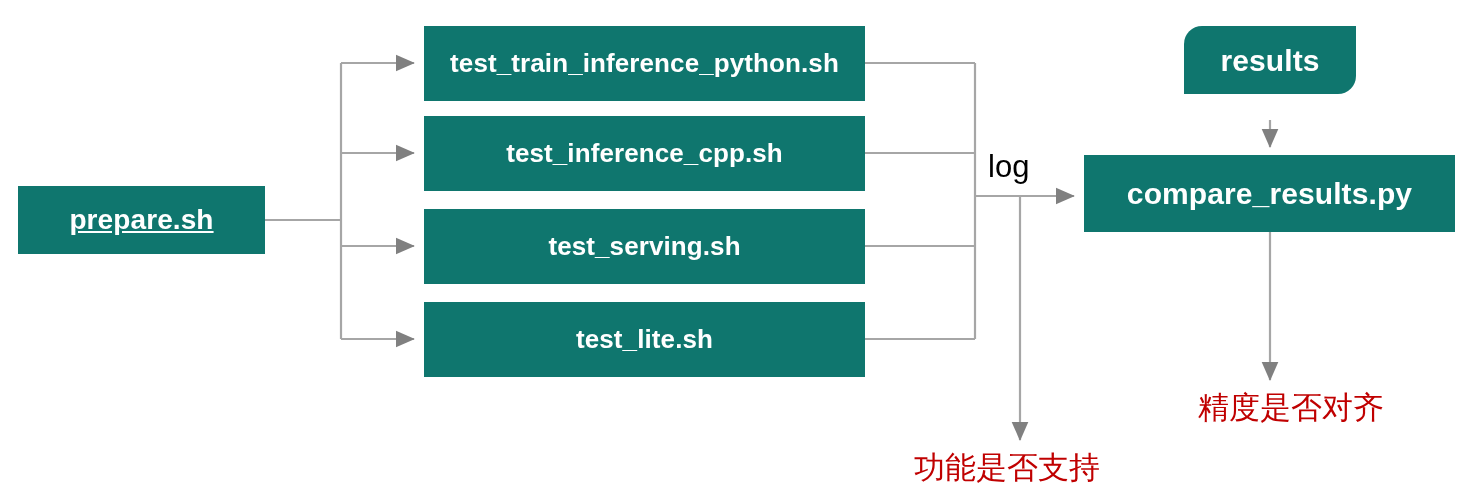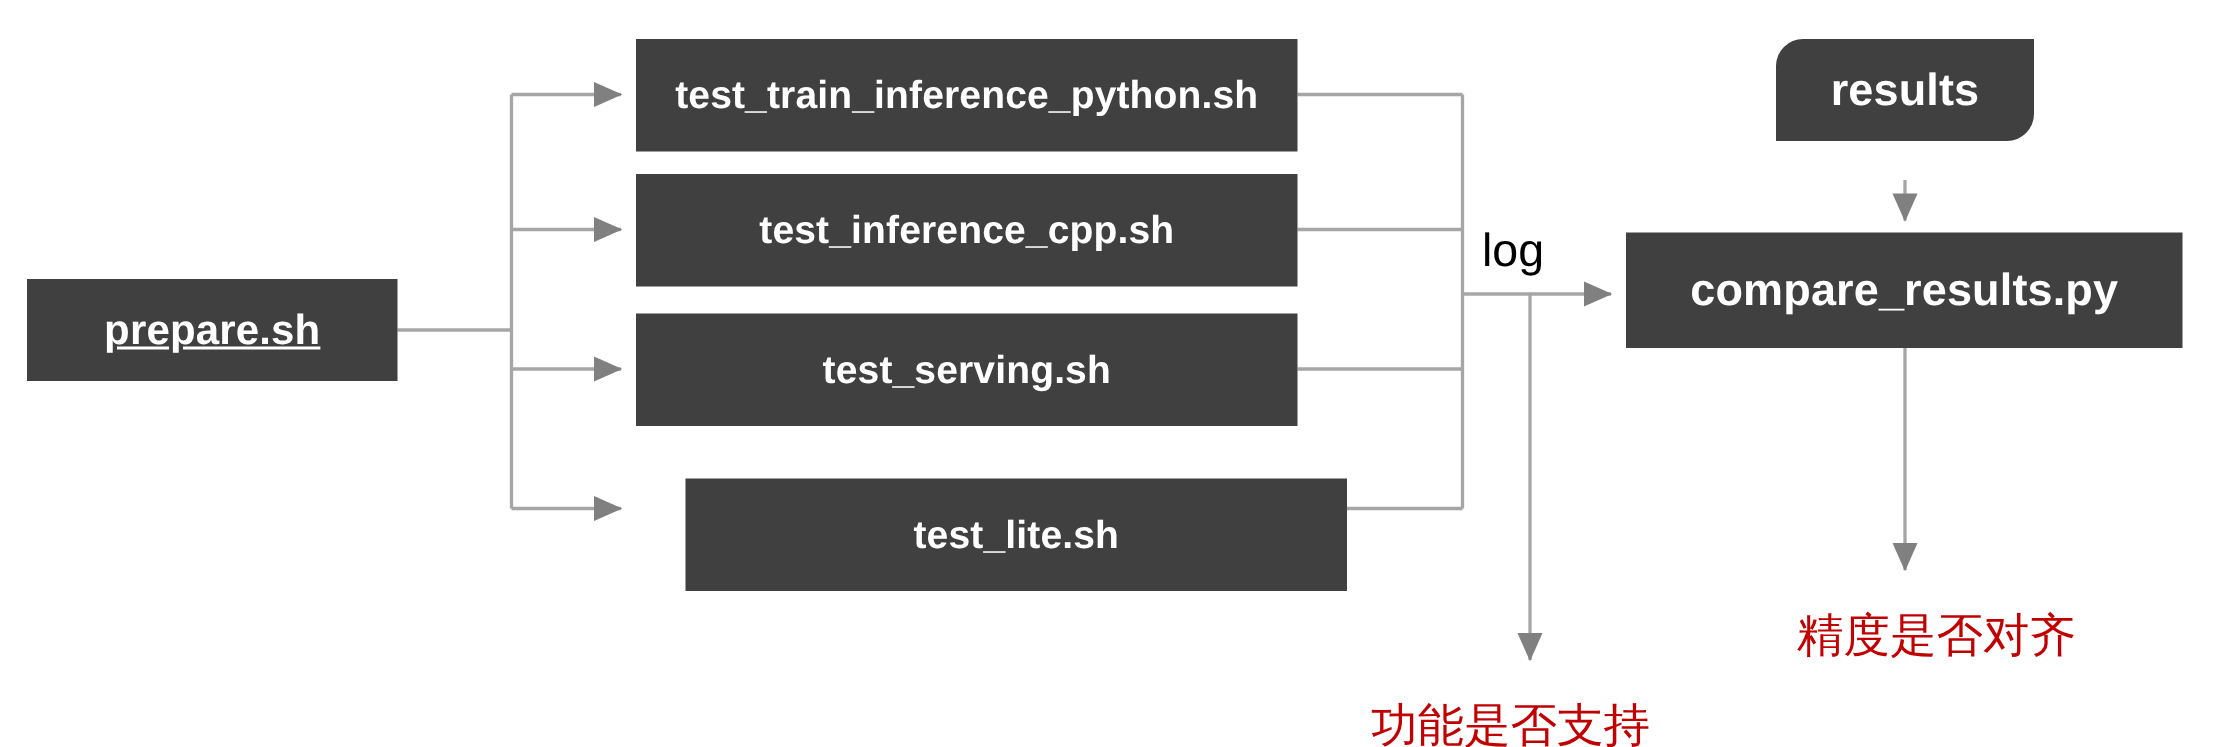--- a/index.html
+++ b/index.html
@@ -21,21 +21,21 @@
     position: absolute;
     left: 0;
     top: 0;
     width: 1478px;
     height: 498px;
     pointer-events: none;
   }
   .node {
     position: absolute;
     box-sizing: border-box;
-    background: #404040;
+    background: #0f766e;
     color: #ffffff;
     display: flex;
     align-items: center;
     justify-content: center;
     font-weight: bold;
     letter-spacing: 0.1px;
     text-align: center;
     line-height: 1.1;
     z-index: 2;
   }
@@ -49,21 +49,21 @@
   }
   .node-test {
     left: 424px;
     width: 441px;
     height: 75px;
     font-size: 26px;
   }
   .node-test-0 { top: 26px; }
   .node-test-1 { top: 116px; }
   .node-test-2 { top: 209px; }
-  .node-test-3 { top: 319px; margin-left: 33px; }
+  .node-test-3 { top: 302px; }
   .node-results {
     left: 1184px;
     top: 26px;
     width: 172px;
     height: 68px;
     font-size: 30px;
     border-radius: 18px 0 18px 0;
   }
   .node-compare {
     left: 1084px;
@@ -85,21 +85,20 @@
     top: 151px;
   }
   .annot {
     position: absolute;
     color: #C00000;
     font-size: 31px;
     font-weight: normal;
     line-height: 1;
     white-space: nowrap;
     z-index: 3;
-    margin-top: 16px;
   }
   .annot-function {
     left: 914px;
     top: 452px;
   }
   .annot-precision {
     left: 1198px;
     top: 392px;
   }
 </style>

